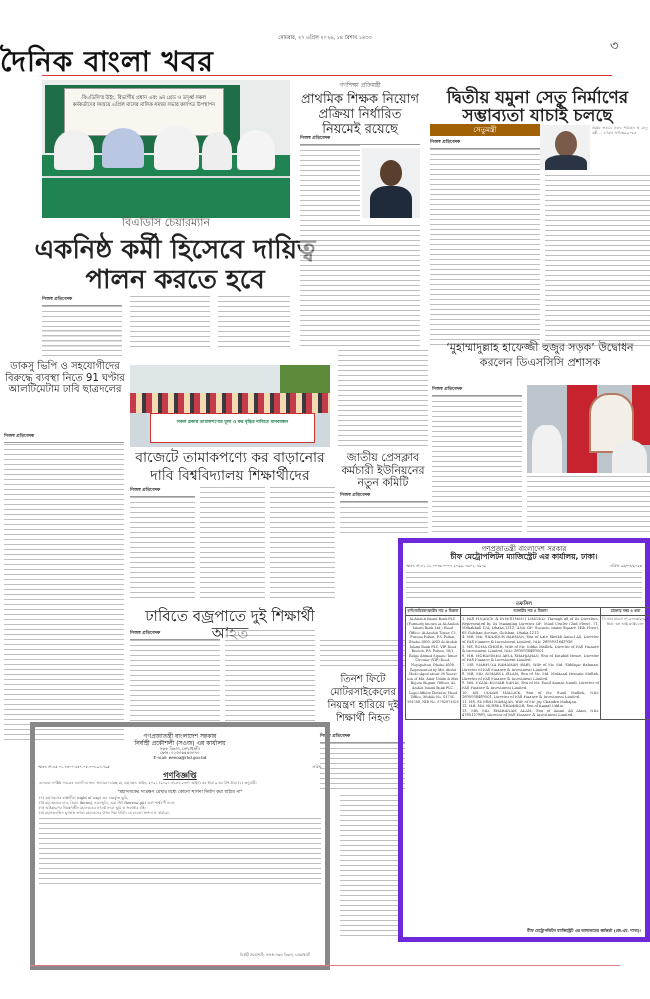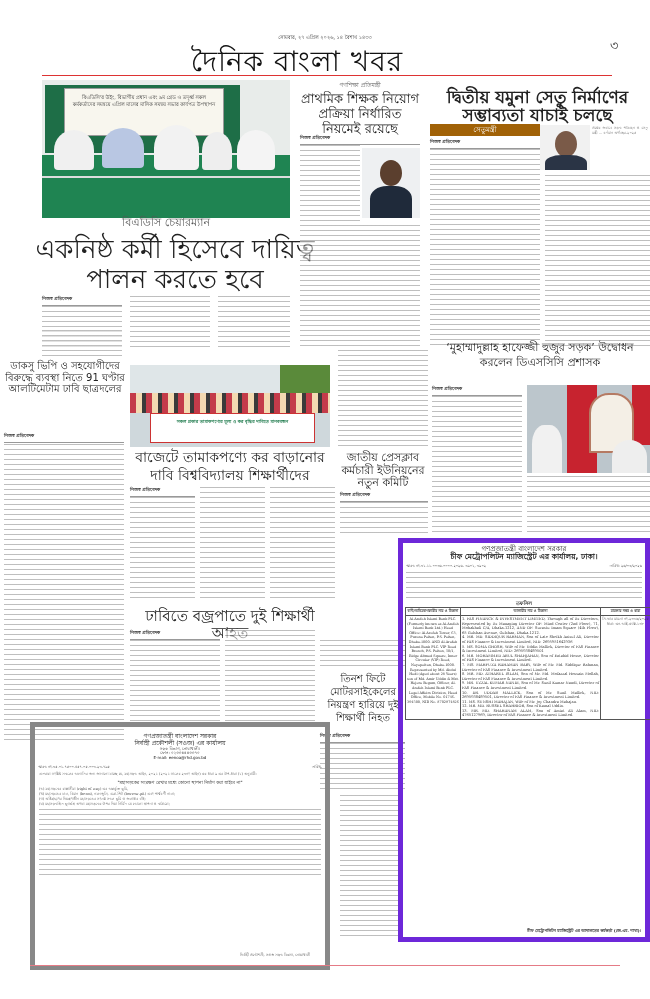--- a/index.html
+++ b/index.html
@@ -1,20 +1,20 @@
 <!DOCTYPE html>
 <html><head>
 <meta charset="utf-8">
 <style>
 *{box-sizing:border-box;margin:0;padding:0}
 html,body{width:650px;height:999px;background:#fff;overflow:hidden}
 body{font-family:"DejaVu Serif",serif;color:#222;position:relative}
 .abs{position:absolute}
 .dateline{top:34px;left:0;width:650px;text-align:center;font-size:5px;color:#333}
-.masthead{top:40px;left:0;width:594px;text-align:center;font-family:"DejaVu Sans",sans-serif;font-size:28px;font-weight:normal;letter-spacing:1px;color:#111}
+.masthead{top:40px;left:0;width:594px;text-align:left;font-family:"DejaVu Sans",sans-serif;font-size:28px;font-weight:bold;letter-spacing:1px;color:#111}
 .pagenum{top:36px;left:610px;font-size:13px;color:#333}
 .rule-red{height:1px;background:#d33}
 .txt{font-size:4px;line-height:5.2px;color:#555;text-align:justify;overflow:hidden}
 .txt::before{content:"";display:block}
 .lines{background:repeating-linear-gradient(to bottom,#8a8a8a 0 1px,#fff 1px 5px);opacity:.55}
 .byline{font-size:4.5px;color:#333;border-bottom:1px solid #999;padding-bottom:2px;font-weight:bold}
 .hl{font-family:"DejaVu Sans",sans-serif;color:#222;text-align:center;line-height:1.15}
 .photo{overflow:hidden}
 .boxad{border:5px solid #6d28d9}
 table{border-collapse:collapse;width:100%}
@@ -36,21 +36,21 @@
   <div style="position:absolute;left:0;top:75px;width:248px;height:63px;background:#1f8452"></div>
   <div style="position:absolute;left:12px;top:50px;width:40px;height:40px;border-radius:50% 50% 10% 10%;background:#f0f0f0"></div>
   <div style="position:absolute;left:60px;top:48px;width:42px;height:40px;border-radius:50% 50% 10% 10%;background:#b9c7e3"></div>
   <div style="position:absolute;left:112px;top:45px;width:45px;height:45px;border-radius:50% 50% 10% 10%;background:#f2f2f2"></div>
   <div style="position:absolute;left:160px;top:52px;width:30px;height:38px;border-radius:50% 50% 10% 10%;background:#eee"></div>
   <div style="position:absolute;left:195px;top:50px;width:38px;height:40px;border-radius:50% 50% 10% 10%;background:#f4f4f4"></div>
   <div style="position:absolute;left:0;top:96px;width:248px;height:2px;background:#ddd"></div>
 </div>
 
 <div class="abs hl" style="top:217px;left:42px;width:248px;font-size:11px;color:#555">বিএডিসি চেয়ারম্যান</div>
-<div class="abs hl" style="top:234px;left:20px;width:310px;font-size:26px;font-weight:normal;line-height:30px">একনিষ্ঠ কর্মী হিসেবে দায়িত্ব পালন করতে হবে</div>
+<div class="abs hl" style="top:234px;left:20px;width:310px;font-size:26px;font-weight:bold;line-height:30px">একনিষ্ঠ কর্মী হিসেবে দায়িত্ব পালন করতে হবে</div>
 
 <div class="abs byline" style="top:296px;left:42px;width:80px">নিজস্ব প্রতিবেদক</div>
 <div class="abs lines" style="top:306px;left:42px;width:80px;height:45px"></div>
 <div class="abs lines" style="top:296px;left:130px;width:80px;height:55px"></div>
 <div class="abs lines" style="top:296px;left:218px;width:72px;height:55px"></div>
 
 <div class="abs hl" style="top:82px;left:300px;width:120px;font-size:6px;color:#666">গণশিক্ষা প্রতিমন্ত্রী</div>
 <div class="abs hl" style="top:92px;left:298px;width:124px;font-size:13px">প্রাথমিক শিক্ষক নিয়োগ প্রক্রিয়া নির্ধারিত নিয়মেই রয়েছে</div>
 <div class="abs byline" style="top:135px;left:300px;width:120px">নিজস্ব প্রতিবেদক</div>
 <div class="abs lines" style="top:145px;left:300px;width:60px;height:80px"></div>
@@ -157,20 +157,21 @@
 <div class="abs boxad" style="top:722px;left:30px;width:300px;height:248px;border-color:#888">
   <div class="hl" style="font-size:6px;margin-top:6px">গণপ্রজাতন্ত্রী বাংলাদেশ সরকার</div>
   <div class="hl" style="font-size:6px">নির্বাহী প্রকৌশলী (সওজ) এর কার্যালয়</div>
   <div class="hl" style="font-size:4px">সড়ক বিভাগ, নোয়াখালী।</div>
   <div class="hl" style="font-size:4px">ফোন: ০২৩৩৪৪৪৩৩৭০</div>
   <div class="hl" style="font-size:4px">E-mail: eenoa@rhd.gov.bd</div>
   <div style="display:flex;justify-content:space-between;padding:3px 3px 0;font-size:3.6px">
     <span>স্মারক নং-৩৫.০১.৭৫০০.৪৫৭.০৫.০০৩.২৩-৭৯৫</span>
     <span>তারিখ-</span>
   </div>
+  <div class="hl" style="font-size:8px;font-weight:bold;text-decoration:underline">গণবিজ্ঞপ্তি</div>
   <div class="txt" style="padding:1px 4px;font-size:3.6px;color:#444">এতদ্বারা সংশ্লিষ্ট সকলের অবগতির জন্য জানানো যাচ্ছে যে, মহাসড়ক আইন, ২০২১ (২০২১ সালের ২৩নং আইন) এর ধারা ৯ এর উপ-ধারা (১) অনুযায়ী:</div>
   <div class="hl" style="font-size:4.5px;margin:2px 0">"মহাসড়কের সংরক্ষণ রেখার মধ্যে কোনো স্থাপনা নির্মাণ করা যাইবে না"</div>
   <div style="padding:0 4px;font-size:3.6px;line-height:5px;color:#444">
     <div>(ক) মহাসড়কের রাস্তাসীমা (right of way) এর অন্তর্ভুক্ত ভূমি,</div>
     <div>(খ) মহাসড়কের ঢাল, বিমান (berm), নয়নজুলি, বরো-পিট (borrow-pit) এবং পার্শ্ববর্তী নালা;</div>
     <div>(গ) অধিগ্রহণের নিয়ন্ত্রণাধীন মহাসড়কের সংলগ্ন সকল ভূমি ও জলাধার বাঁধ;</div>
     <div>(ঘ) মহাসড়কস্থিত ভূগর্ভস্থ অথবা মহাসড়কের উপর দিয়া নির্মিত যে কোনো স্থাপনা ও কাঠামো;</div>
   </div>
   <div class="lines" style="margin:2px 4px;height:70px"></div>
   <div style="position:absolute;bottom:6px;right:10px;width:80px;font-size:3.6px;text-align:center;color:#333">নির্বাহী প্রকৌশলী, সওজ সড়ক বিভাগ, নোয়াখালী</div>

